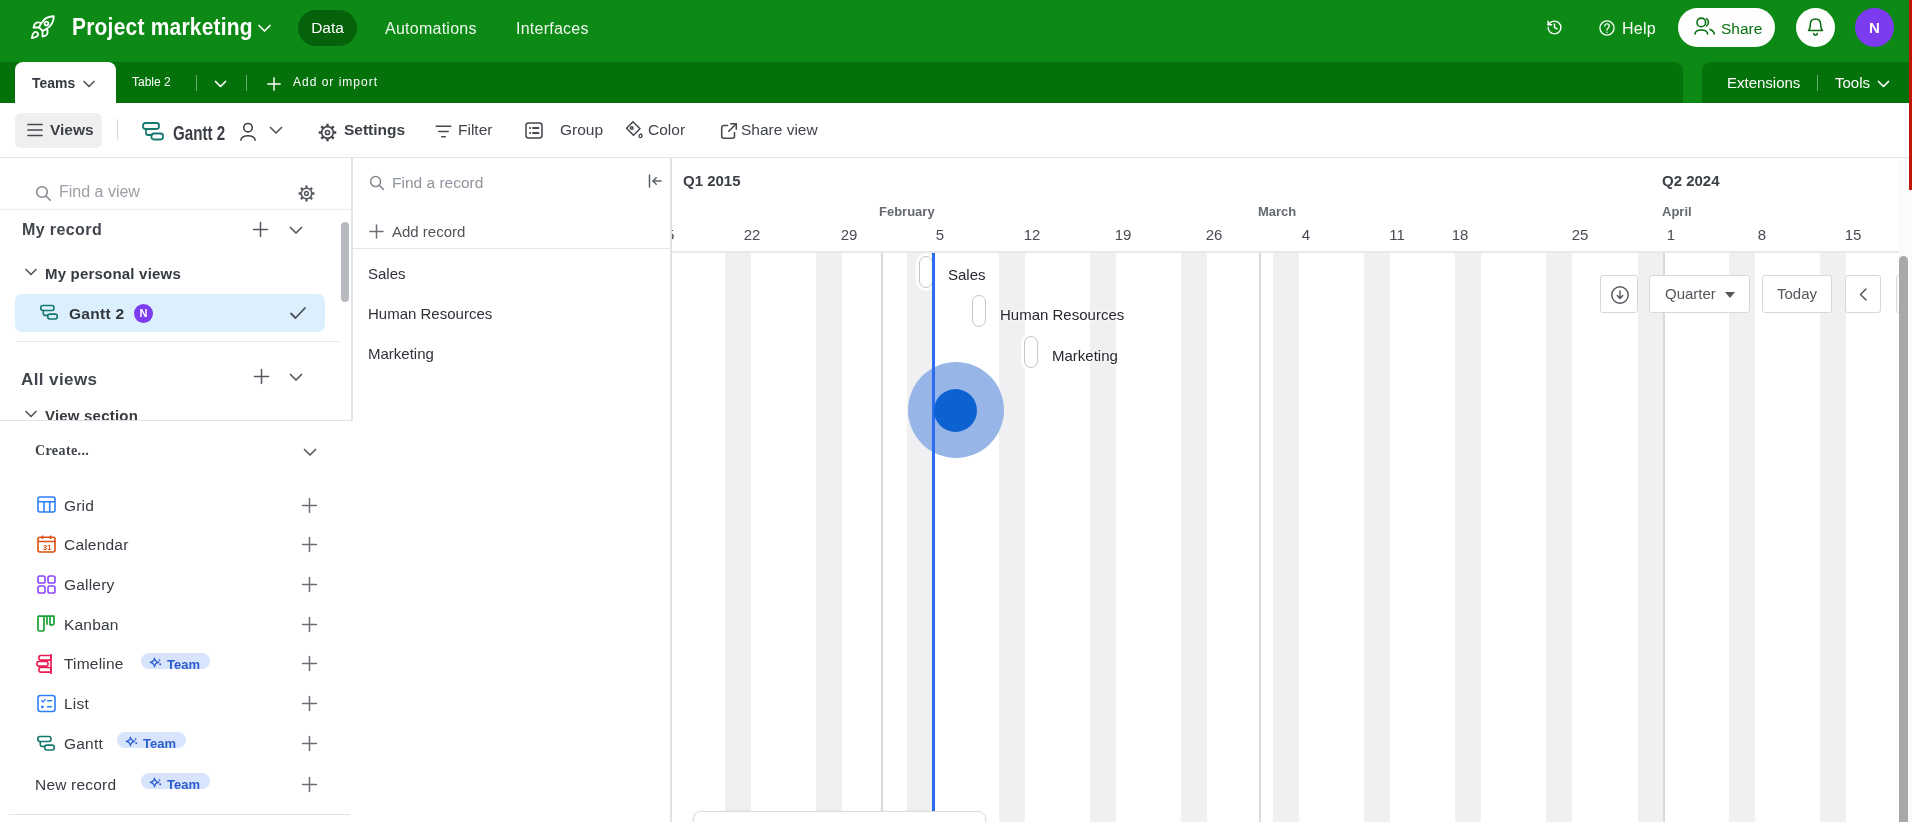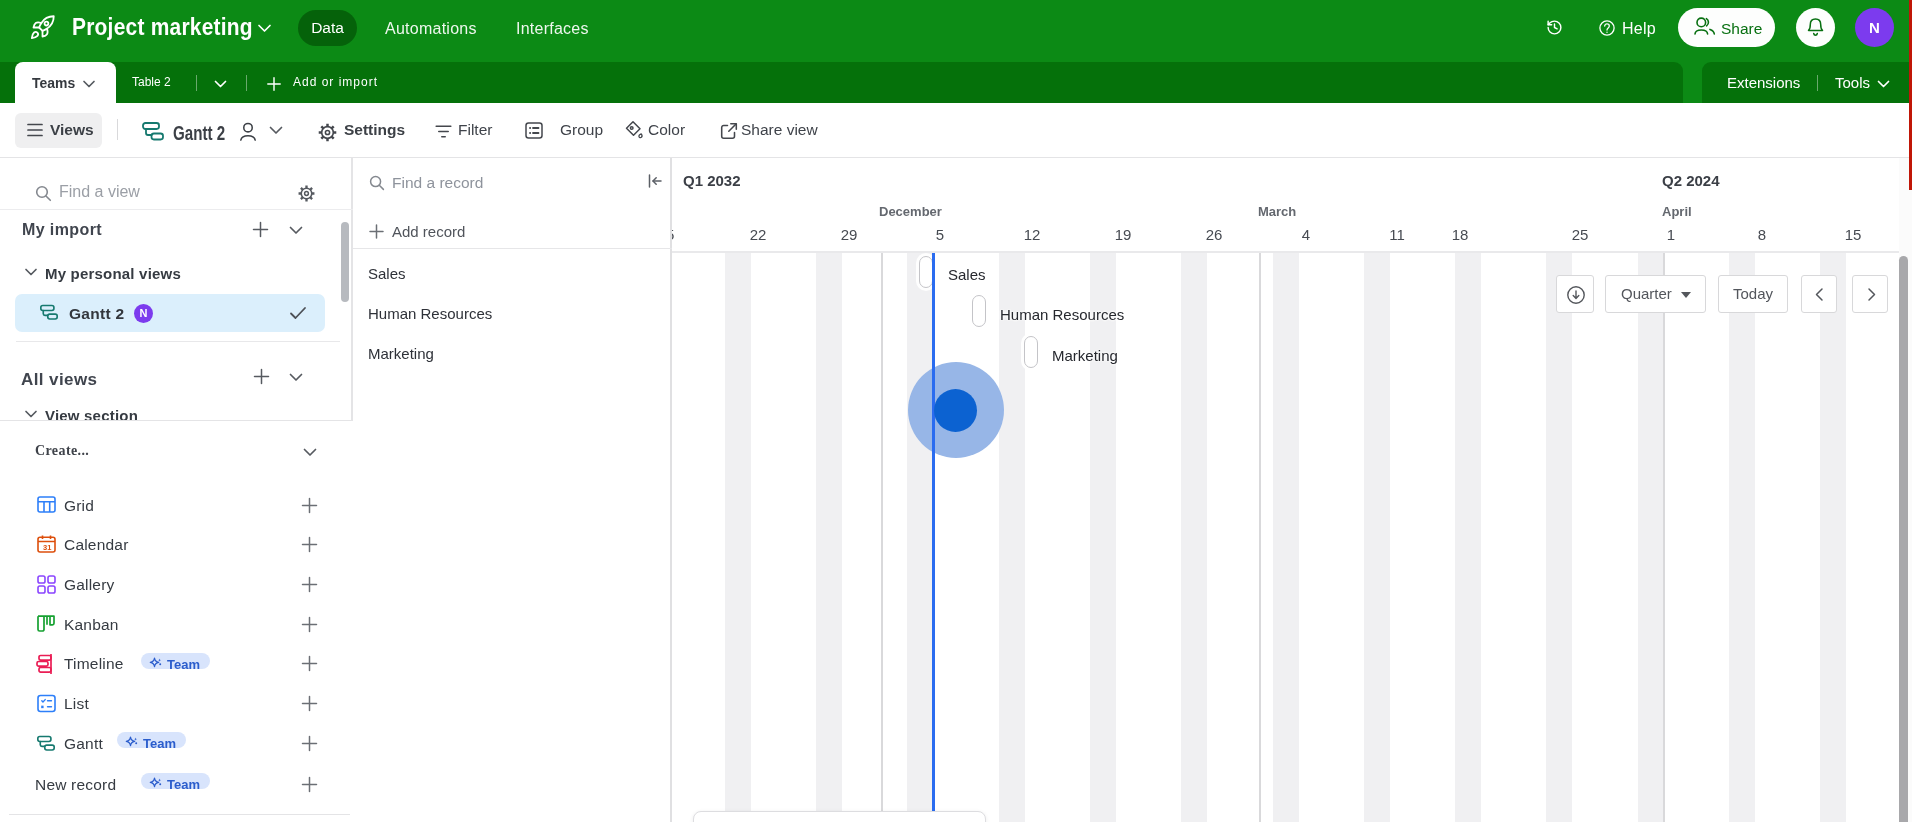--- a/index.html
+++ b/index.html
@@ -26,21 +26,21 @@
   .teambadge { position:absolute; height:16px; border-radius:12px; background:#d8e4fc; color:#2b5dcc; font-size:13px; font-weight:700; line-height:23px; padding:0 10px 0 26px; }
   
   .recpanel { left:353px; top:158px; width:319px; height:664px; background:#fff; border-right:2px solid #e0e0e2; }
   
   .gantt { left:672px; top:158px; width:1227px; height:664px; background:#fff; overflow:hidden; }
   .stripe { position:absolute; top:95px; width:26px; height:569px; background:#f0f0f2; }
   .mline { position:absolute; top:95px; width:1.5px; height:569px; background:#d9d9db; }
   .datelab { position:absolute; top:68px; width:60px; text-align:center; font-size:15px; color:#474b52; }
   .monlab { position:absolute; top:46px; font-size:13px; font-weight:700; color:#64686f; }
   .qlab { position:absolute; top:14px; font-size:15px; font-weight:700; color:#3b3f46; }
-  .gbtn { position:absolute; top:117px; height:38px; background:#fff; border:1px solid #d8d8da; border-radius:3px; color:#53565c; font-size:15px; text-align:center; }
+  .gbtn { position:absolute; top:117px; height:38px; background:#fff; border:1px solid #d8d8da; border-radius:3px; color:#53565c; font-size:15px; text-align:center;margin-left:44px; }
   .gpill { position:absolute; width:14px; height:32px; background:#fff; border:1px solid #c4c4c8; border-radius:7px; box-shadow:0 0 0 3px rgba(255,255,255,.9); }
   .glab { position:absolute; font-size:15px; color:#26282e; text-shadow:0 0 3px #fff,0 0 3px #fff,0 0 3px #fff; }
 </style>
 </head>
 <body>
 
 <div class="abs topbar">
   <svg class="abs" style="left:29px;top:14px" width="27" height="27" viewBox="0 0 24 24" fill="none" stroke="#fff" stroke-width="1.6" stroke-linecap="round" stroke-linejoin="round">
     <path d="M4.5 16.5c-1.5 1.26-2 5-2 5s3.74-.5 5-2c.71-.84.7-2.13-.09-2.91a2.18 2.18 0 0 0-2.91-.09z"></path>
     <path d="M12 15l-3-3a22 22 0 0 1 2-3.95A12.88 12.88 0 0 1 22 2c0 2.72-.78 7.5-6 11a22.35 22.35 0 0 1-4 2z"></path>
@@ -162,21 +162,21 @@
       <circle cx="7" cy="7" r="5.3"></circle>
       <path d="M11.2 11.2 L15.3 15.3"></path>
     </svg>
   <div class="abs" style="left:59px;top:25px;font-size:16px;color:#9b9fa6;">Find a view</div>
   <svg class="abs" style="left:297px;top:26px" width="19" height="19" viewBox="0 0 22 22" fill="none" stroke="#565a60">
       <circle cx="11" cy="11" r="6.1" stroke-width="1.8"></circle>
       <circle cx="11" cy="11" r="2.2" stroke-width="1.7"></circle>
       <path d="M11 4.9 V1.8 M11 17.1 V20.2 M4.9 11 H1.8 M17.1 11 H20.2 M6.7 6.7 L4.5 4.5 M15.3 15.3 L17.5 17.5 M15.3 6.7 L17.5 4.5 M6.7 15.3 L4.5 17.5" stroke-width="2.7"></path>
     </svg>
   <div class="abs" style="left:0;top:51px;width:353px;height:1px;background:#ececee;"></div>
-  <div class="side-h" style="left:22px;top:63px;">My import</div>
+  <div class="side-h" style="left:22px;top:63px;">My record</div>
   <svg class="abs" style="left:252px;top:63px" width="17" height="17" viewBox="0 0 17 17" stroke="#565a60" stroke-width="1.5" stroke-linecap="round">
       <path d="M8.5 1.5 V15.5 M1.5 8.5 H15.5"></path>
     </svg>
   <svg class="abs" style="left:288px;top:68px" width="16" height="9" viewBox="0 0 16 9">
       <path class="chev" d="M2.5 1.5 L8 7 L13.5 1.5"></path>
     </svg>
   <svg class="abs" style="left:24px;top:110px" width="14" height="8" viewBox="0 0 14 8">
       <path class="chev" d="M2 1.5 L7 6.5 L12 1.5"></path>
     </svg>
   <div class="abs" style="left:45px;top:107px;font-size:15px;font-weight:700;color:#363b42;letter-spacing:0.2px;">My personal views</div>
@@ -328,27 +328,27 @@
   <div class="stripe" style="left:692px;"></div>
   <div class="stripe" style="left:783px;"></div>
   <div class="stripe" style="left:874px;"></div>
   <div class="stripe" style="left:966px;"></div>
   <div class="stripe" style="left:1057px;"></div>
   <div class="stripe" style="left:1148px;"></div>
   <div class="mline" style="left:209px;"></div>
   <div class="mline" style="left:587px;"></div>
   <div class="mline" style="left:991px;"></div>
   <div class="abs" style="left:0;top:93px;width:1227px;height:1.5px;background:#e9e9eb;"></div>
-  <div class="qlab" style="left:11px;">Q1 2032</div>
+  <div class="qlab" style="left:11px;">Q1 2015</div>
   <div class="qlab" style="left:990px;">Q2 2024</div>
-  <div class="monlab" style="left:207px;">December</div>
+  <div class="monlab" style="left:207px;">February</div>
   <div class="monlab" style="left:586px;">March</div>
   <div class="monlab" style="left:990px;">April</div>
   <div class="datelab" style="left:-36px;">15</div>
-  <div class="datelab" style="left:56px;">22</div>
+  <div class="datelab" style="left:50px;">22</div>
   <div class="datelab" style="left:147px;">29</div>
   <div class="datelab" style="left:238px;">5</div>
   <div class="datelab" style="left:330px;">12</div>
   <div class="datelab" style="left:421px;">19</div>
   <div class="datelab" style="left:512px;">26</div>
   <div class="datelab" style="left:604px;">4</div>
   <div class="datelab" style="left:695px;">11</div>
   <div class="datelab" style="left:758px;">18</div>
   <div class="datelab" style="left:878px;">25</div>
   <div class="datelab" style="left:969px;">1</div>

